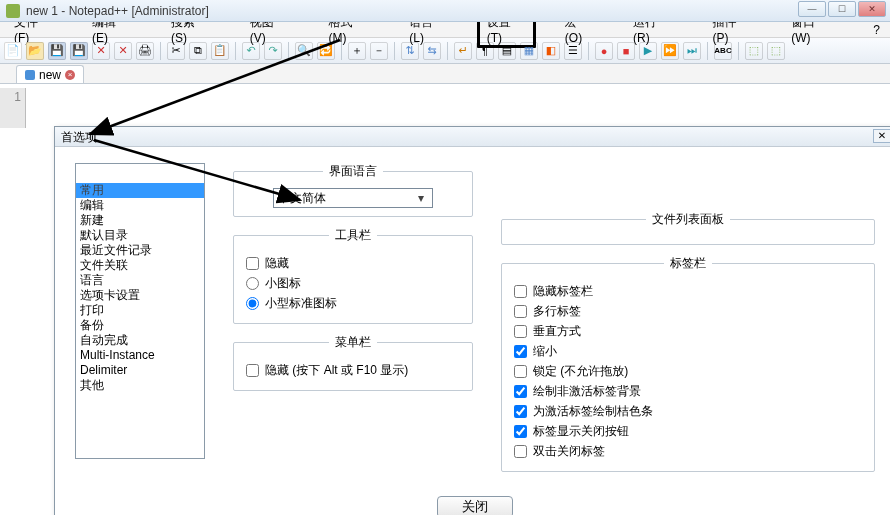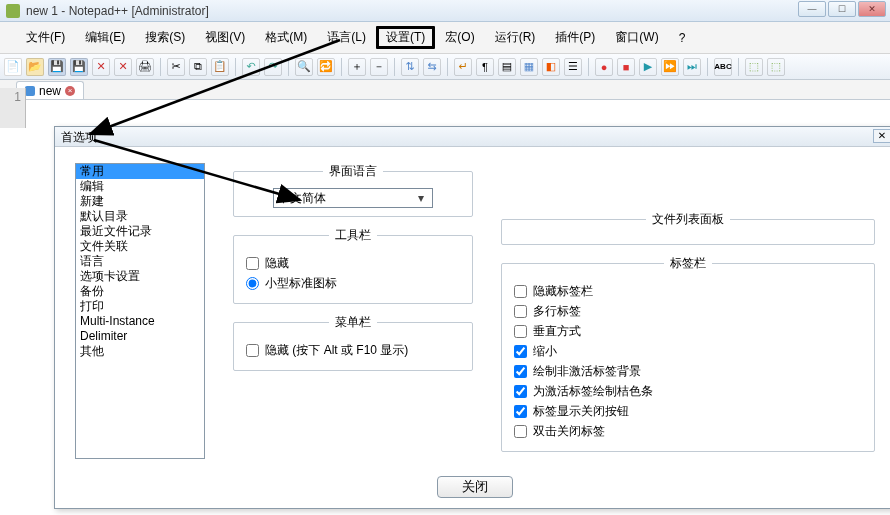--- a/index.html
+++ b/index.html
@@ -40,26 +40,27 @@
     border: 1px solid #9fb6cd;
     background: linear-gradient(#f6fafe, #dbe8f3);
     border-radius: 2px;
     font-size: 9px;
     text-align: center;
     line-height: 14px;
     color: #5a5a5a;
   }
   .win-btn.close { background: linear-gradient(#f2b8b8,#e08080); color:#703030; }
   .menubar {
-    height: 32px;
+    height: 16px;
     border-bottom: 1px solid #d5d5d5;
     display: flex;
     align-items: center;
-    padding-left: 16px;
+    padding-left: 4px;
     background: #f4f4f4;
+    gap: 19px;
   }
   .menubar span {
     padding: 2px 10px;
     cursor: default;
   }
   .menubar span.highlight-box {
     border: 3px solid #000;
     padding: 0 7px;
     border-radius: 1px;
   }
@@ -156,21 +157,22 @@
     overflow:hidden;
   }
   .pref-list div {
     padding: 0 4px;
     height:15px;
     line-height:15px;
     white-space:nowrap;
   }
   .pref-list div.selected {
     background:#3399ff;
-    color:#000000;
+    color:#404040;
+    margin-top:19px;
   }
   .center-col {
     width: 240px;
   }
   .right-col {
     flex:1;
     margin-top:48px;
   }
   fieldset {
     border:1px solid #c2cbd4;
@@ -327,22 +329,23 @@
 
     <div class="pref-list">
       <div class="selected">常用</div>
       <div>编辑</div>
       <div>新建</div>
       <div>默认目录</div>
       <div>最近文件记录</div>
       <div>文件关联</div>
       <div>语言</div>
       <div>选项卡设置</div>
+      <div>打印</div>
       <div>备份</div>
-      <div>打印</div>
+      <div>自动完成</div>
       <div>Multi-Instance</div>
       <div>Delimiter</div>
       <div>其他</div>
     </div>
 
     <div class="center-col">
       <fieldset class="centered-legend">
         <legend>界面语言</legend>
         <div class="combo">
           <span>中文简体</span>
@@ -350,20 +353,24 @@
         </div>
       </fieldset>
 
       <fieldset class="centered-legend">
         <legend>工具栏</legend>
         <div class="opt-row">
             <input type="checkbox" style="">
             <span>隐藏</span>
           </div>
         <div class="opt-row">
+            <input type="radio" name="tb" style="">
+            <span>小图标</span>
+          </div>
+        <div class="opt-row">
             <input type="radio" name="tb" checked="" style="">
             <span>小型标准图标</span>
           </div>
       </fieldset>
 
       <fieldset class="centered-legend">
         <legend>菜单栏</legend>
         <div class="opt-row">
             <input type="checkbox" style="">
             <span>隐藏 (按下 Alt 或 F10 显示)</span>
@@ -387,20 +394,24 @@
             <input type="checkbox" style="">
             <span>多行标签</span>
           </div>
         <div class="opt-row">
             <input type="checkbox" style="">
             <span>垂直方式</span>
           </div>
         <div class="opt-row">
             <input type="checkbox" checked="" style="">
             <span>缩小</span>
+          </div>
+        <div class="opt-row">
+            <input type="checkbox" style="">
+            <span>锁定 (不允许拖放)</span>
           </div>
         <div class="opt-row">
             <input type="checkbox" checked="" style="">
             <span>绘制非激活标签背景</span>
           </div>
         <div class="opt-row">
             <input type="checkbox" checked="" style="">
             <span>为激活标签绘制桔色条</span>
           </div>
         <div class="opt-row">

